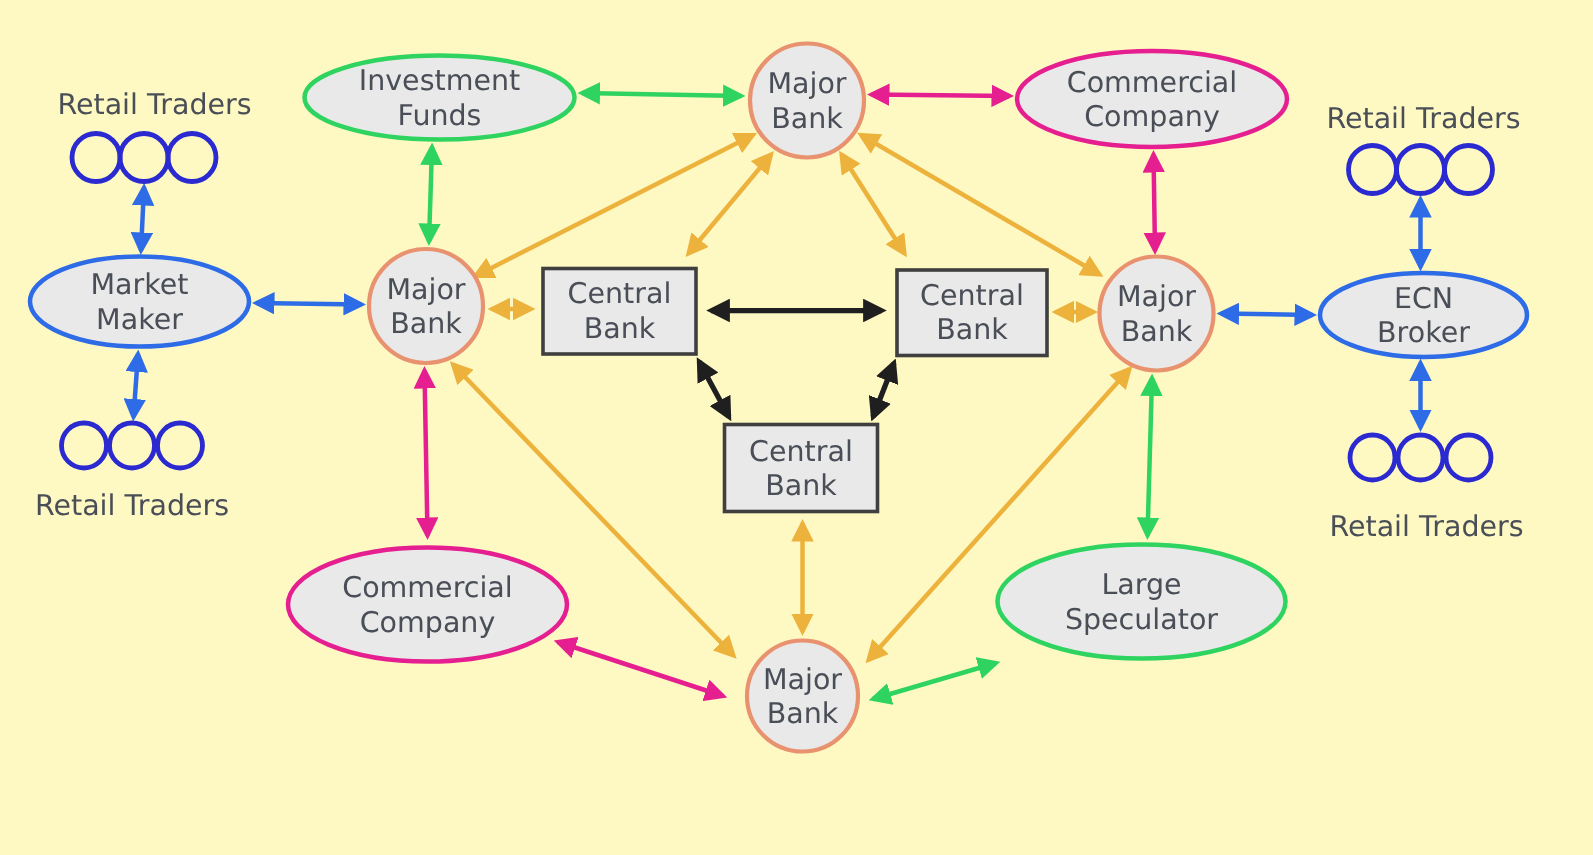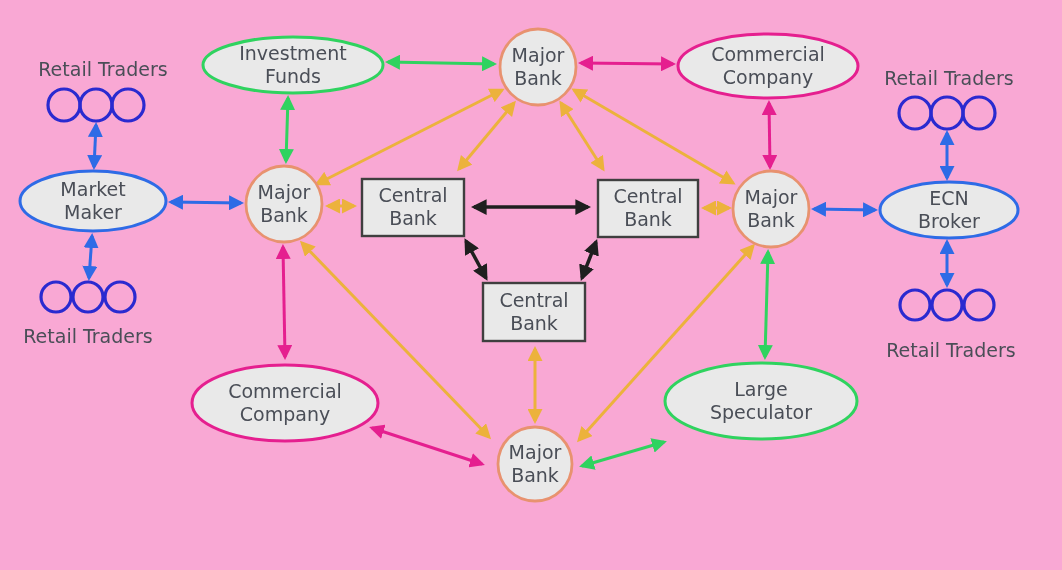--- a/index.html
+++ b/index.html
@@ -1,16 +1,16 @@
 <!DOCTYPE html>
 <html><head>
 <meta charset="utf-8">
 <style>
   html,body{margin:0;padding:0;background:#fff;}
-  .canvas{width:1062px;height:570px;background:#f9a8d4;position:relative;overflow:hidden;text-align:center;}
+  .canvas{width:1062px;height:570px;background:#fef9c3;position:relative;overflow:hidden;text-align:center;}
   svg{display:block;}
   svg text{
     font-family:"DejaVu Sans","Liberation Sans",sans-serif;
     fill:#4a4e57; font-size:19px; text-anchor:middle;
   }
   .edge{fill:none;stroke-width:3;stroke-linecap:butt;}
   .edge.blue{stroke:#2e6be6;}
   .edge.green{stroke:#2fd35f;}
   .edge.pink{stroke:#e51f8f;}
   .edge.orange{stroke:#ecb23c;}

